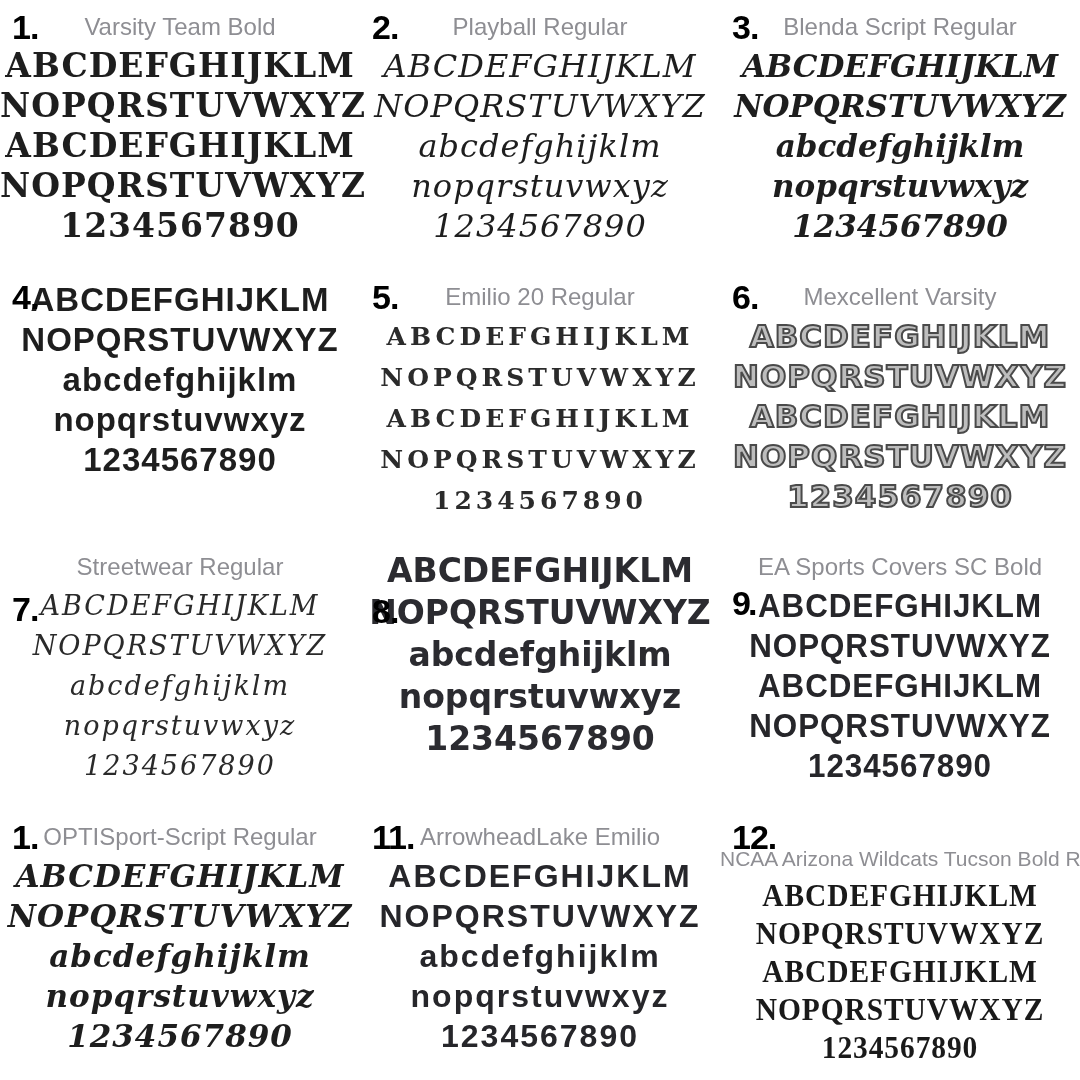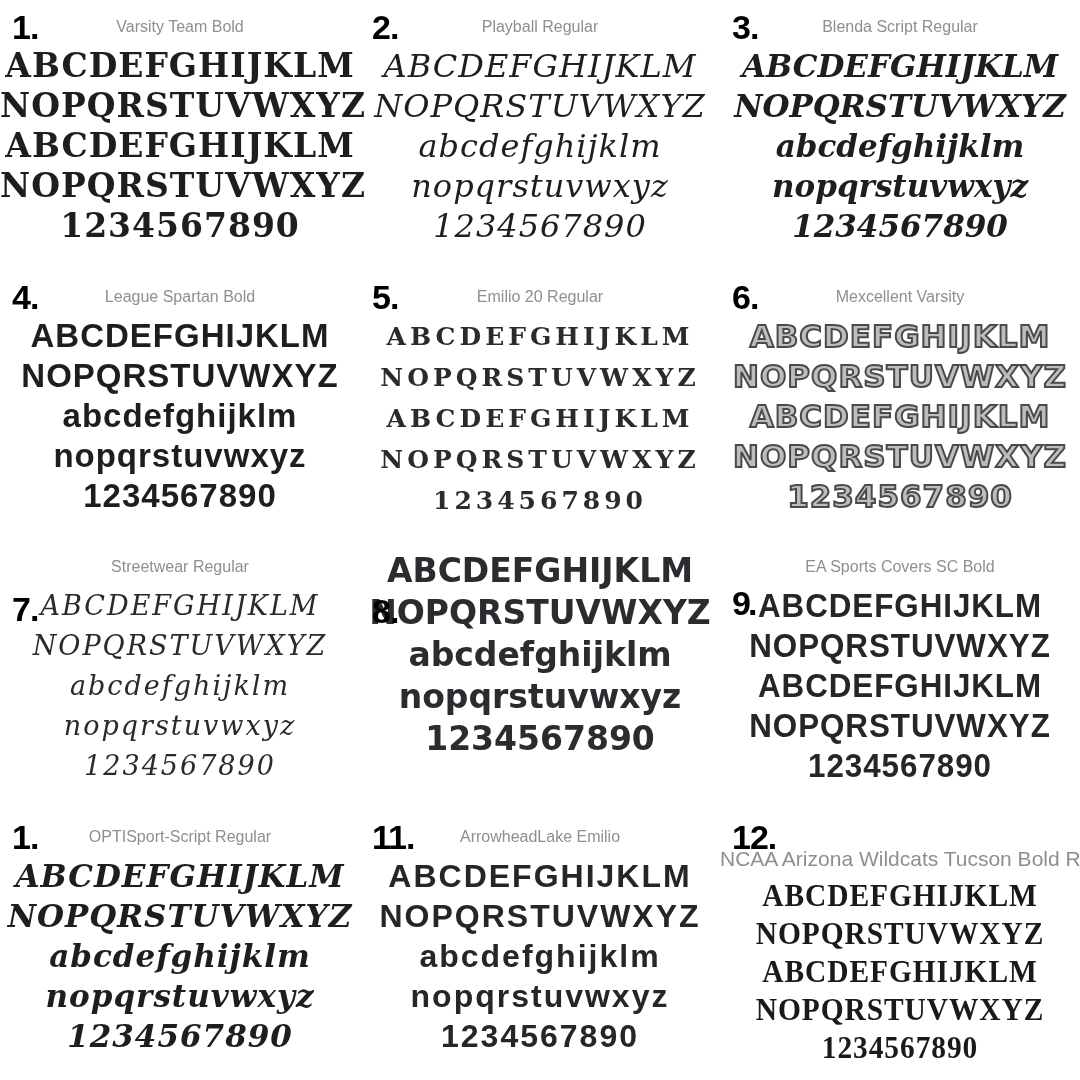--- a/index.html
+++ b/index.html
@@ -1,20 +1,20 @@
 <!DOCTYPE html>
 <html><head>
 <meta charset="utf-8">
 <style>
   html,body{margin:0;padding:0;background:#ffffff;}
   body{width:1080px;height:1080px;overflow:hidden;font-family:"Liberation Sans",sans-serif;}
   .sheet{display:grid;grid-template-columns:repeat(3,360px);grid-template-rows:repeat(4,270px);width:1080px;height:1080px;}
   .cell{position:relative;padding-top:10px;box-sizing:border-box;}
   .num{position:absolute;left:12px;top:8px;font-family:"Liberation Sans",sans-serif;font-weight:900;font-size:34px;color:#000;letter-spacing:-1px;}
-  .title{text-align:center;font-size:16px;font-weight:400;color:#8e8e93;height:36px;line-height:34px;white-space:nowrap;}
+  .title{text-align:center;font-size:24px;font-weight:400;color:#8e8e93;height:36px;line-height:34px;white-space:nowrap;}
   .lines{text-align:center;color:#1e1e1e;}
   .ln{line-height:40px;white-space:nowrap;}
   
   .c7 .num{top:50px;}
   .c8 .num{top:52px;}
   .c9 .num{top:44px;letter-spacing:-3px;}
   .c12 .title{font-size:21px;margin-top:26px;height:30px;line-height:26px;}
   .c12 .lines .ln{line-height:38px;}
   
   .s1 .ln{font-family:"DejaVu Serif",serif;font-weight:700;font-size:33px;letter-spacing:1px;}
@@ -79,21 +79,20 @@
       <div class="ln">ABCDEFGHIJKLM</div>
       <div class="ln">NOPQRSTUVWXYZ</div>
       <div class="ln">abcdefghijklm</div>
       <div class="ln">nopqrstuvwxyz</div>
       <div class="ln">1234567890</div>
     </div>
   </section>
 
   <section class="cell c4 s4">
     <div class="num">4.</div>
-    <div class="title">League Spartan Bold</div>
     <div class="lines">
       <div class="ln">ABCDEFGHIJKLM</div>
       <div class="ln">NOPQRSTUVWXYZ</div>
       <div class="ln">abcdefghijklm</div>
       <div class="ln">nopqrstuvwxyz</div>
       <div class="ln">1234567890</div>
     </div>
   </section>
 
   <section class="cell c5 s5">

